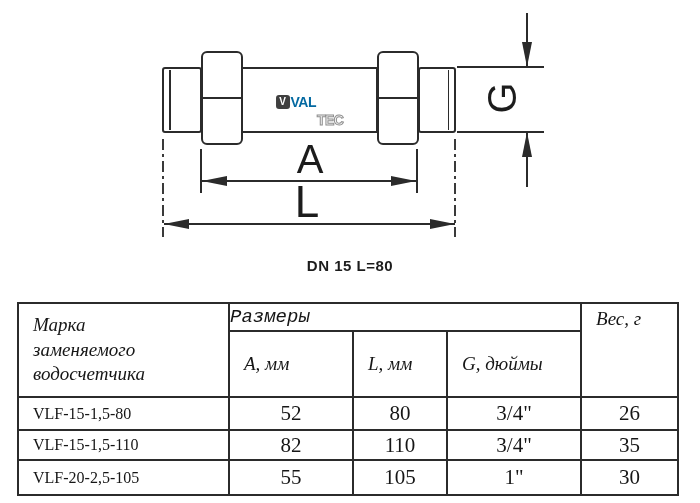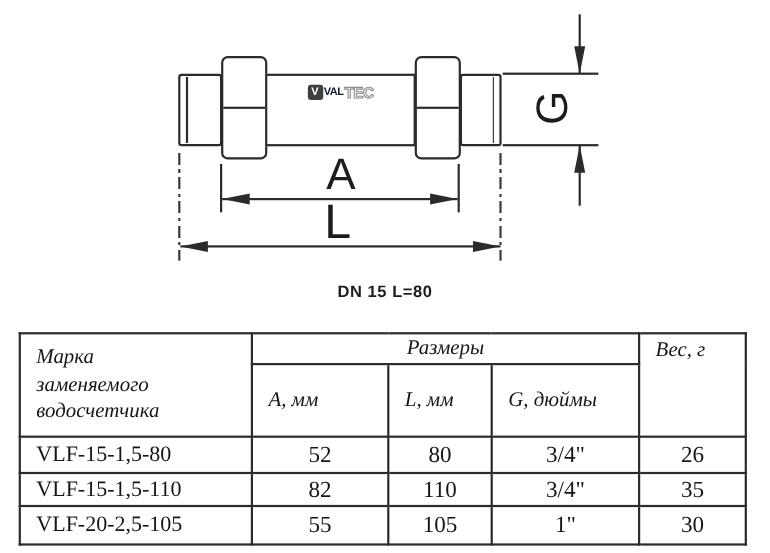--- a/index.html
+++ b/index.html
@@ -17,23 +17,23 @@
   .nut-right{left:377px;top:51px;width:42px;height:94px;}
   .nut-mid{position:absolute;left:0;right:0;top:calc(50% - 1px);height:1.8px;background:#2b2b2b;}
   .body-tube{left:241px;top:67px;width:137px;height:66px;}
 
   
   .logo{position:absolute;left:50%;top:8px;transform:translateX(-50%);
         display:flex;align-items:center;gap:1px;white-space:nowrap;}
   .logo-mark{width:14px;height:14px;background:#3f3f3f;border-radius:3px;color:#fff;
              font-size:10px;font-weight:700;display:inline-flex;align-items:center;
              justify-content:center;line-height:1;}
-  .logo-val{font-size:10px;font-weight:800;letter-spacing:-0.5px;color:#0f172a;line-height:1;}
+  .logo-val{font-size:14px;font-weight:800;letter-spacing:-0.5px;color:#0369a1;line-height:1;}
   .logo-tec{font-size:14px;font-weight:800;letter-spacing:-0.5px;color:#f7f7f7;
-            -webkit-text-stroke:1px #8f8f8f;line-height:1;}
+            -webkit-text-stroke:1px #8f8f8f;line-height:1;margin-top:36px;}
 
   
   .dline{position:absolute;background:#2b2b2b;}
   .centerline{position:absolute;width:1.5px;
      background:repeating-linear-gradient(to bottom,#3a3a3a 0 11px,transparent 11px 15px,#3a3a3a 15px 18px,transparent 18px 22px);}
   .arr{position:absolute;width:0;height:0;}
   .arr-left {border-top:5px solid transparent;border-bottom:5px solid transparent;border-right:25px solid #2b2b2b;}
   .arr-right{border-top:5px solid transparent;border-bottom:5px solid transparent;border-left:25px solid #2b2b2b;}
   .arr-down {border-left:5px solid transparent;border-right:5px solid transparent;border-top:25px solid #2b2b2b;}
   .arr-up   {border-left:5px solid transparent;border-right:5px solid transparent;border-bottom:25px solid #2b2b2b;}
@@ -44,25 +44,25 @@
            justify-content:center;transform:rotate(-90deg);font-size:40px;line-height:1;}
   .caption{position:absolute;left:275px;top:257px;width:150px;text-align:center;
            font-size:15px;font-weight:700;letter-spacing:0.5px;color:#1c1c1c;}
 
   
   .spec-table{position:absolute;left:17px;top:302px;width:660px;border-collapse:collapse;
               table-layout:fixed;font-family:"Liberation Serif",serif;color:#161616;}
   .spec-table td{border:2px solid #2b2b2b;padding:0;box-sizing:border-box;}
   .hdr{font-style:italic;font-size:19px;}
   .cell-brand-h{vertical-align:middle;padding-left:14px !important;line-height:1.3;}
-  .cell-sizes{text-align:center;vertical-align:middle;height:28px;}
+  .cell-sizes{vertical-align:middle;height:28px;font-family:Liberation Mono, monospace;}
   .cell-sub{vertical-align:middle;padding-left:14px !important;height:66px;}
   .cell-weight-h{vertical-align:top;padding:4px 0 0 14px !important;margin-top:26px;}
   .row1 td{height:33px;} .row2 td{height:30px;} .row3 td{height:35px;}
-  .cell-brand{font-size:20px;padding-left:14px !important;vertical-align:middle;}
+  .cell-brand{font-size:16px;padding-left:14px !important;vertical-align:middle;}
   .cell-num{font-size:21px;text-align:center;vertical-align:middle;}
 </style>
 </head>
 <body>
 
 <div class="stage">
 
   <div>
     <div class="part thread-left">
       <div class="chamfer cl"></div>

